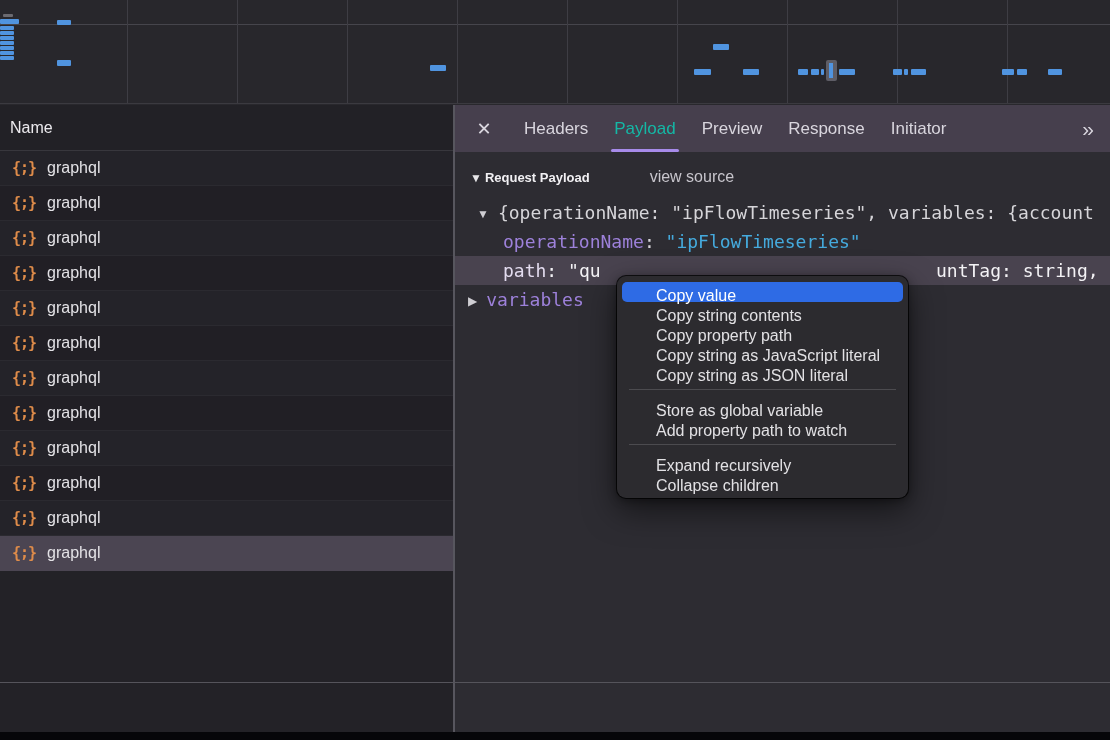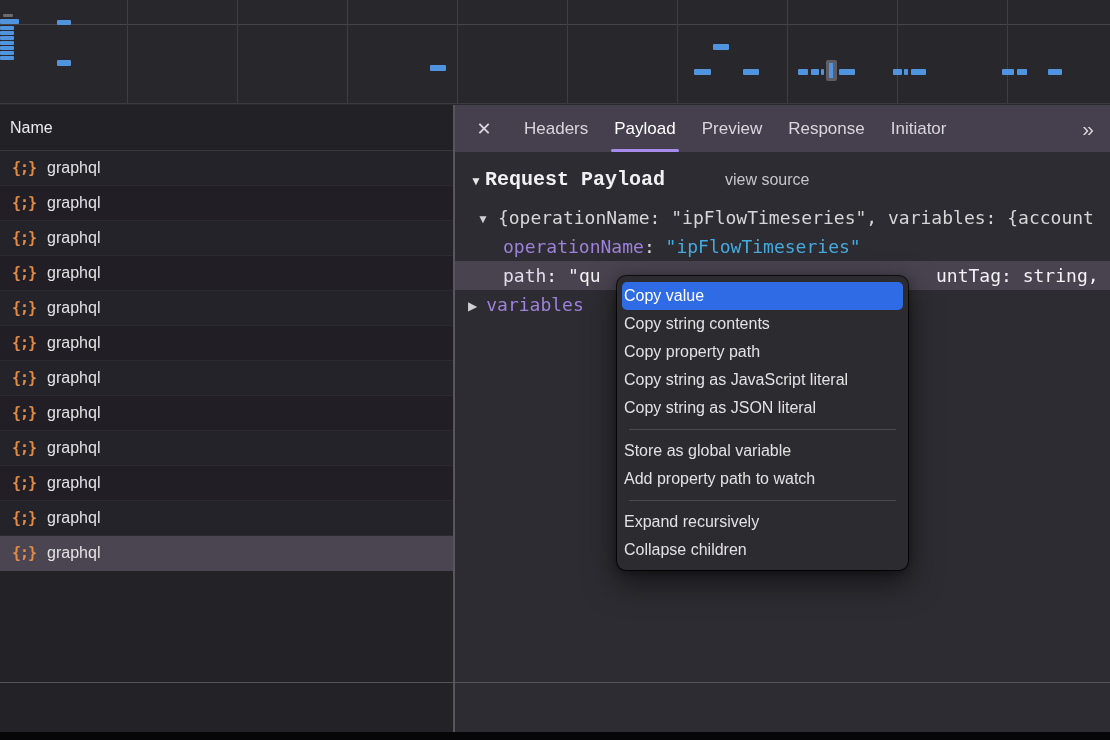--- a/index.html
+++ b/index.html
@@ -25,28 +25,28 @@
   .req-row{height:35px;display:flex;align-items:center;padding-left:12px;gap:11px;font-size:16px;color:#e3e2e6;background:#242329;border-bottom:1px solid #2b2a30;}
   .req-row.alt{background:#211f25;}
   .req-row.selected{background:#4b4552;border-bottom-color:#4b4552;}
   .json-icon{color:var(--icon-orange,#df8c4a);font-family:"DejaVu Sans Mono",monospace;font-size:15px;font-weight:bold;letter-spacing:-1px;}
   .v-divider{width:2px;background:#57565e;}
   .right-pane{flex:1;background:#2d2c32;position:relative;}
   
   .tab-bar{height:47px;background:#463f4d;display:flex;align-items:center;padding-left:14px;color:#d9d6de;}
   .close-btn{width:30px;text-align:center;font-size:18px;margin-right:12px;cursor:default;}
   .tab{padding:0 13px;font-size:17px;height:47px;line-height:47px;position:relative;}
-  .tab.active{color:#ffffff;}
+  .tab.active{color:#14b8a6;}
   .tab.active::after{content:"";position:absolute;left:10px;right:10px;bottom:0;height:3px;border-radius:2px;background:var(--accent-purple,#a78bea);}
   .overflow-btn{margin-left:auto;margin-right:18px;font-size:21px;letter-spacing:-2px;color:#d9d6de;}
   
   .payload-area{position:absolute;top:47px;left:0;right:0;bottom:0;overflow:hidden;}
   .section-header{margin:16px 0 0 15px;display:flex;align-items:baseline;color:#f1f0f3;white-space:nowrap;}
   .sec-marker{font-size:12px;margin-right:3px;color:#e8e7ea;}
-  .sec-title{font-weight:bold;font-size:20px;font-family:Liberation Mono, monospace;}
+  .sec-title{font-weight:bold;font-size:13px;}
   .view-source{margin-left:60px;font-size:16px;color:#c7c5cc;}
   .tree{margin-top:12px;font-family:"DejaVu Sans Mono",monospace;font-size:18px;color:#d6d5d9;}
   .tree-row{height:29px;line-height:29px;position:relative;white-space:nowrap;overflow:hidden;}
   .tree-row .marker{display:inline-block;font-size:12px;color:#cfced3;margin-right:9px;vertical-align:1px;font-family:"Liberation Sans",sans-serif;}
   .pad-root{padding-left:22px;}
   .pad-child{padding-left:48px;}
   .pad-var{padding-left:13px;}
   .key{color:var(--key-purple,#9d81da);margin-top:14px;}
   .str{color:var(--string-cyan,#45aadd);}
   .tree-row.selected{background:#49434f;color:#f3f2f5;}
@@ -55,21 +55,21 @@
   
   .hsep{position:absolute;left:0;top:682px;width:100%;height:1px;background:#55545b;z-index:3;}
   .bottom-strip{position:absolute;left:0;top:732px;width:100%;height:8px;background:#060609;z-index:4;}
   
   .context-menu{
     position:absolute;left:617px;top:276px;width:291px;z-index:10;
     background:#2c2b2f;border-radius:9px;padding:6px 0;
     box-shadow:0 12px 32px rgba(0,0,0,.55),0 2px 10px rgba(0,0,0,.4),0 0 0 1px rgba(0,0,0,.75);
     font-size:16px;color:#e2e1e4;
   }
-  .menu-item{height:28px;line-height:28px;margin:0 5px;padding-left:2px;border-radius:5px;}
+  .menu-item{height:20px;line-height:28px;margin:0 5px;padding-left:34px;border-radius:5px;}
   .menu-item.highlighted{background:var(--highlight-blue,#2e6be5);color:#ffffff;}
   .menu-sep{height:1px;background:#4c4b4f;margin:7px 12px;}
 </style>
 </head>
 <body>
 
 <div class="screen" style="--bar-blue: #5094e0; --icon-orange: #df8c4a; --key-purple: #9d81da; --string-cyan: #45aadd; --accent-purple: #a78bea; --highlight-blue: #2e6be5;">
 
   <div class="overview">
     <div class="ov-hline"></div>

